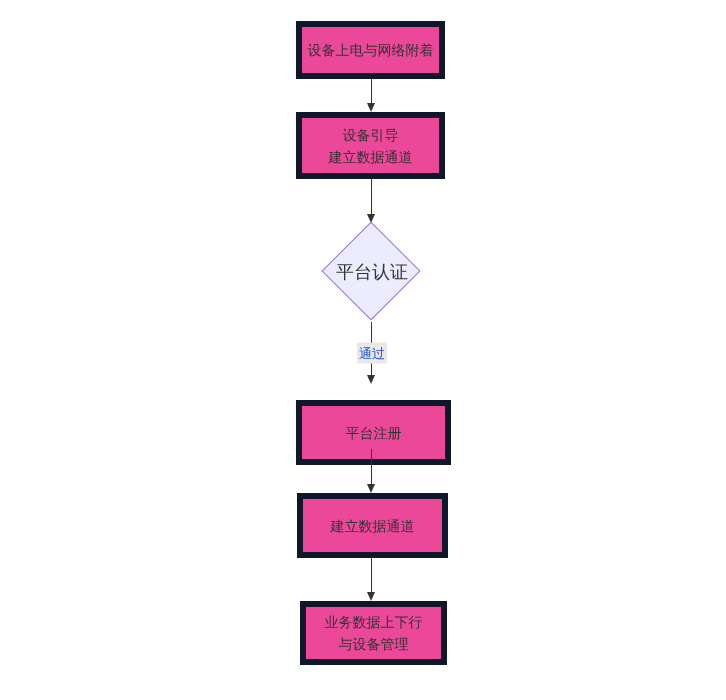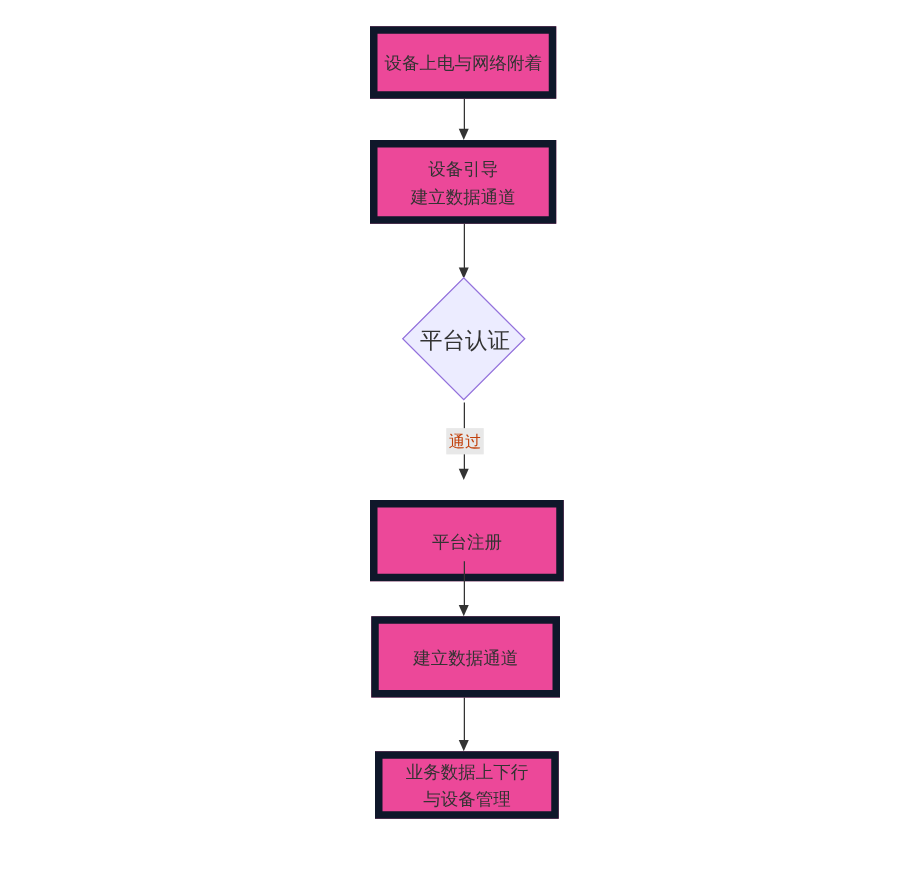--- a/index.html
+++ b/index.html
@@ -22,21 +22,21 @@
     align-items: center;
     justify-content: center;
     text-align: center;
     font-size: 14px;
     line-height: 22px;
   }
   .n-power    { left: 296px; top: 21px;  width: 149px; height: 58px; }
   .n-boot     { left: 296px; top: 112px; width: 149px; height: 67px; text-align: center; }
   .n-register { left: 296px; top: 384px; width: 155px; height: 65px; margin-top: 16px; }
   .n-channel  { left: 297px; top: 493px; width: 151px; height: 65px; gap: 44px; }
-  .n-business { left: 300px; top: 601px; width: 147px; height: 54px; }
+  .n-business { left: 300px; top: 601px; width: 147px; height: 64px; }
   .diamond-wrap {
     position: absolute;
     left: 322px; top: 222px;
     width: 100px; height: 100px;
   }
   .diamond-shape {
     position: absolute;
     left: 14px; top: 14px;
     width: 70px; height: 70px;
     background: #ECECFF;
@@ -75,21 +75,21 @@
   .a1 { top: 103px; }
   .a2 { top: 214px; }
   .a3 { top: 375px; }
   .a4 { top: 484px; }
   .a5 { top: 592px; }
   .edge-label {
     position: absolute;
     left: 372px; top: 353px;
     transform: translate(-50%, -50%);
     background: #e8e8e8;
-    color: #c2410c;
+    color: #1d4ed8;
     font-size: 13px;
     line-height: 17px;
     padding: 2px 2px;
     white-space: nowrap;
   }
 </style>
 </head>
 <body>
 
 <div class="canvas">

